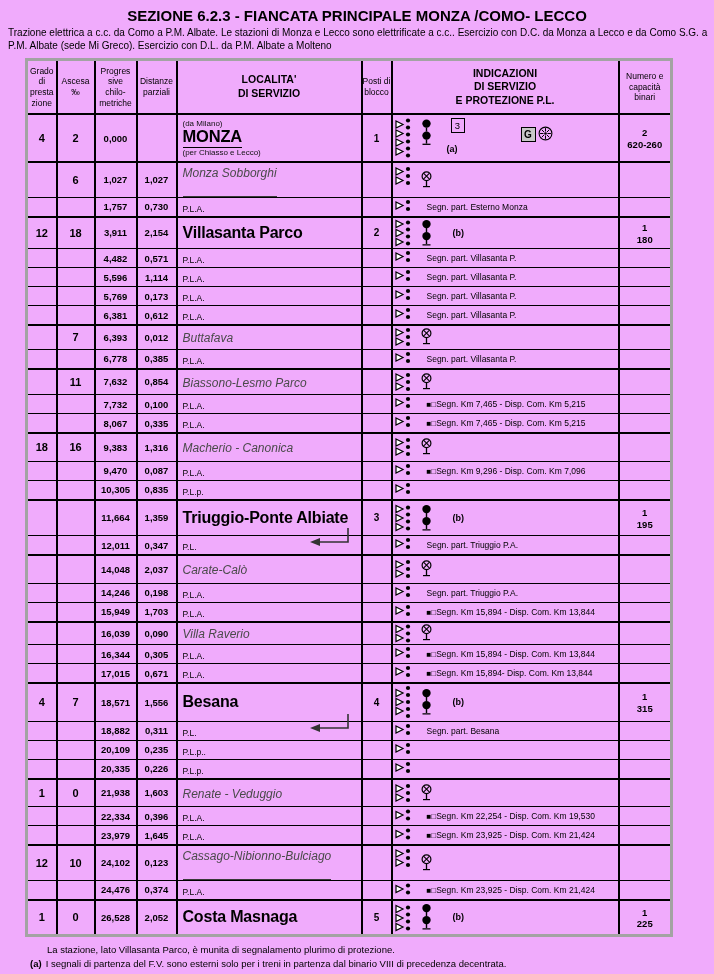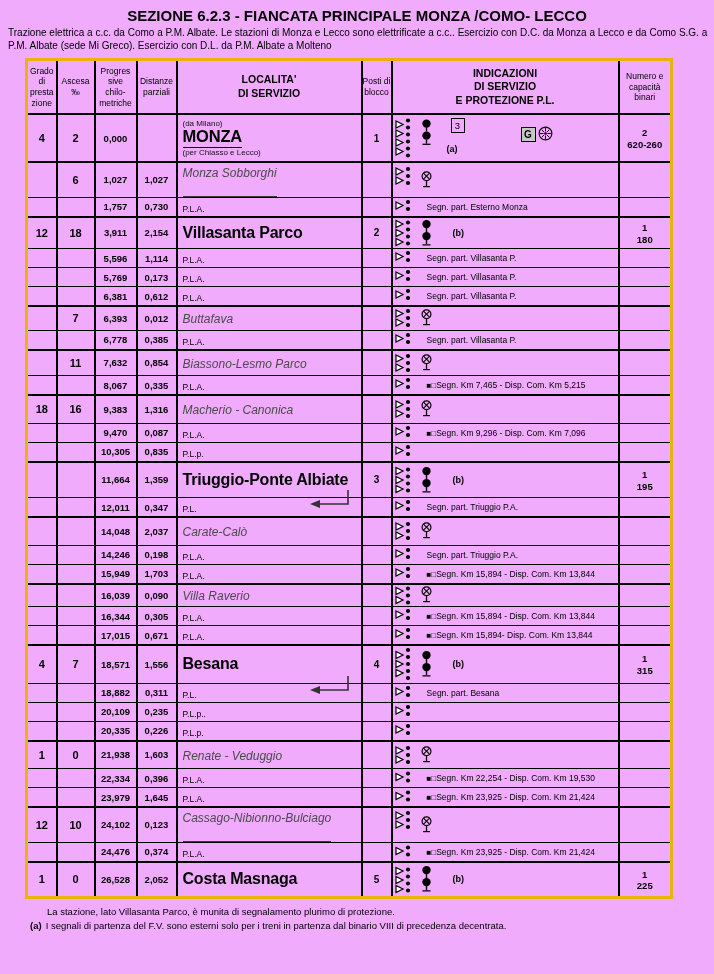--- a/index.html
+++ b/index.html
@@ -1,21 +1,21 @@
 <!DOCTYPE html>
 <html><head>
 <meta charset="utf-8">
 <style>
   html,body{margin:0;padding:0;background:#fff;}
   .page{position:relative;width:714px;height:974px;background:#f0abfc;
         font-family:"Liberation Sans",sans-serif;color:#000;overflow:hidden;}
   .title{margin:7px 0 2px 0;text-align:center;font-size:15px;font-weight:bold;}
   .subtitle{margin:0 6px 6px 8px;font-size:10px;line-height:1.3;max-width:700px;}
   table.fiancata{border-collapse:collapse;table-layout:fixed;width:645px;margin-left:25px;
-        border:3px solid #eab308;}
+        border:3px solid #a3a3a3;}
   td,th{border:1px solid #000;border-left-width:2px;border-right-width:2px;
         padding:0;vertical-align:middle;overflow:visible;}
   thead th{border-bottom-width:2px;height:52px;vertical-align:middle;text-align:center;
         font-weight:normal;}
   .hd-small{font-size:8.5px;line-height:1.25;}
   .hd-big{font-size:10.5px;font-weight:bold;line-height:1.3;}
   tr.r-named td{border-top-width:2px;}
   tr.r-pl td.c-grado, tr.r-pl td.c-ascesa{border-top:none;}
   tbody tr:first-child td{border-top:none;}
   .c-grado,.c-ascesa{text-align:center;font-size:11px;font-weight:bold;}
@@ -233,20 +233,37 @@
             <span class="note">(b)</span>
           </td>
           <td class="c-bin">
             <div class="bin1">1</div>
             <div>180</div>
           </td>
         </tr>
         <tr class="r-pl" style="height: 17px;">
           <td class="c-grado"></td>
           <td class="c-ascesa"></td>
+          <td class="c-prog">4,482</td>
+          <td class="c-dist">0,571</td>
+          <td class="c-loc"><span class="pl-label">P.L.A.</span></td>
+          <td class="c-posti"></td>
+          <td class="c-ind">
+            <svg class="track" width="19" height="15" viewBox="0 0 19 15">
+              <polygon points="3,4 10,7.5 3,11" fill="#fff" stroke="#000" stroke-width="1.2"></polygon>
+              <circle cx="15" cy="4" r="2.1" fill="#000"></circle>
+              <circle cx="15" cy="11" r="2.1" fill="#000"></circle>
+            </svg>
+            <span class="ind-text">Segn. part. Villasanta P.</span>
+          </td>
+          <td class="c-bin"></td>
+        </tr>
+        <tr class="r-pl" style="height: 17px;">
+          <td class="c-grado"></td>
+          <td class="c-ascesa"></td>
           <td class="c-prog">5,596</td>
           <td class="c-dist">1,114</td>
           <td class="c-loc"><span class="pl-label">P.L.A.</span></td>
           <td class="c-posti"></td>
           <td class="c-ind">
             <svg class="track" width="19" height="15" viewBox="0 0 19 15">
               <polygon points="3,4 10,7.5 3,11" fill="#fff" stroke="#000" stroke-width="1.2"></polygon>
               <circle cx="15" cy="4" r="2.1" fill="#000"></circle>
               <circle cx="15" cy="11" r="2.1" fill="#000"></circle>
             </svg>
@@ -345,20 +362,37 @@
               <circle cx="15" cy="12" r="2.1" fill="#000"></circle>
               <circle cx="15" cy="19" r="2.1" fill="#000"></circle>
             </svg>
             <span class="halt-ic"><svg width="13" height="18" viewBox="0 0 13 18">
                 <circle cx="6.5" cy="5.2" r="4.4" fill="none" stroke="#000" stroke-width="1.2"></circle>
                 <line x1="3.5" y1="2.2" x2="9.5" y2="8.2" stroke="#000" stroke-width="1.1"></line>
                 <line x1="9.5" y1="2.2" x2="3.5" y2="8.2" stroke="#000" stroke-width="1.1"></line>
                 <line x1="6.5" y1="9.6" x2="6.5" y2="15" stroke="#000" stroke-width="1.3"></line>
                 <line x1="3" y1="15.6" x2="10" y2="15.6" stroke="#000" stroke-width="1.2"></line>
               </svg></span>
+          </td>
+          <td class="c-bin"></td>
+        </tr>
+        <tr class="r-pl" style="height: 17px;">
+          <td class="c-grado"></td>
+          <td class="c-ascesa"></td>
+          <td class="c-prog">7,732</td>
+          <td class="c-dist">0,100</td>
+          <td class="c-loc"><span class="pl-label">P.L.A.</span></td>
+          <td class="c-posti"></td>
+          <td class="c-ind">
+            <svg class="track" width="19" height="15" viewBox="0 0 19 15">
+              <polygon points="3,4 10,7.5 3,11" fill="#fff" stroke="#000" stroke-width="1.2"></polygon>
+              <circle cx="15" cy="4" r="2.1" fill="#000"></circle>
+              <circle cx="15" cy="11" r="2.1" fill="#000"></circle>
+            </svg>
+            <span class="ind-text"><span class="sq">■□</span>Segn. Km 7,465 - Disp. Com. Km 5,215</span>
           </td>
           <td class="c-bin"></td>
         </tr>
         <tr class="r-pl" style="height: 17px;">
           <td class="c-grado"></td>
           <td class="c-ascesa"></td>
           <td class="c-prog">8,067</td>
           <td class="c-dist">0,335</td>
           <td class="c-loc"><span class="pl-label">P.L.A.</span></td>
           <td class="c-posti"></td>

